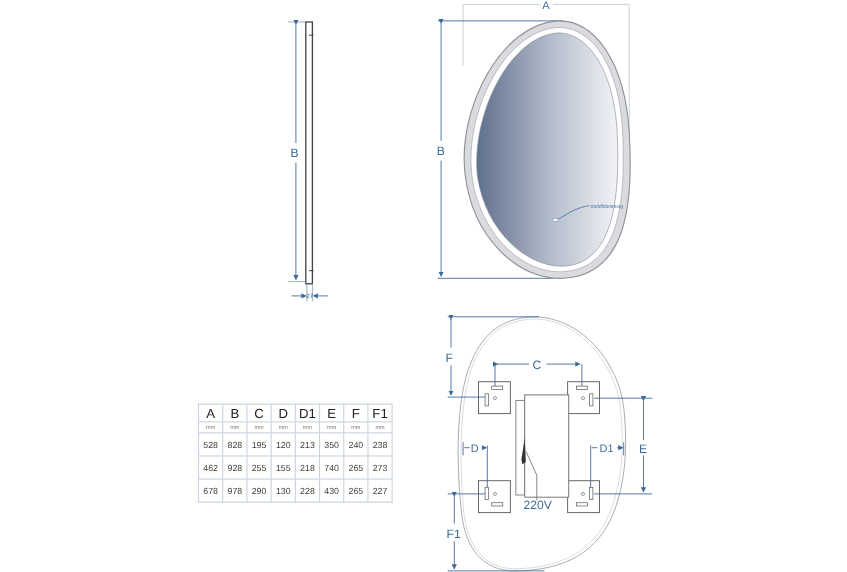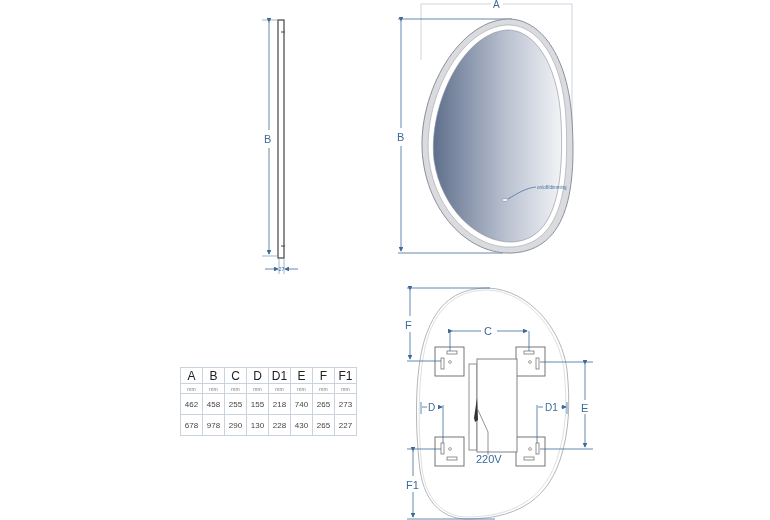--- a/index.html
+++ b/index.html
@@ -164,22 +164,32 @@
     <td>mm</td>
     <td>mm</td>
     <td>mm</td>
     <td>mm</td>
     <td>mm</td>
     <td>mm</td>
     <td>mm</td>
     <td>mm</td>
   </tr>
   <tr class="row">
+    <td>528</td>
+    <td>828</td>
+    <td>195</td>
+    <td>120</td>
+    <td>213</td>
+    <td>350</td>
+    <td>240</td>
+    <td>238</td>
+  </tr>
+  <tr class="row">
     <td>462</td>
-    <td>458</td>
+    <td>928</td>
     <td>255</td>
     <td>155</td>
     <td>218</td>
     <td>740</td>
     <td>265</td>
     <td>273</td>
   </tr>
   <tr class="row">
     <td>678</td>
     <td>978</td>

